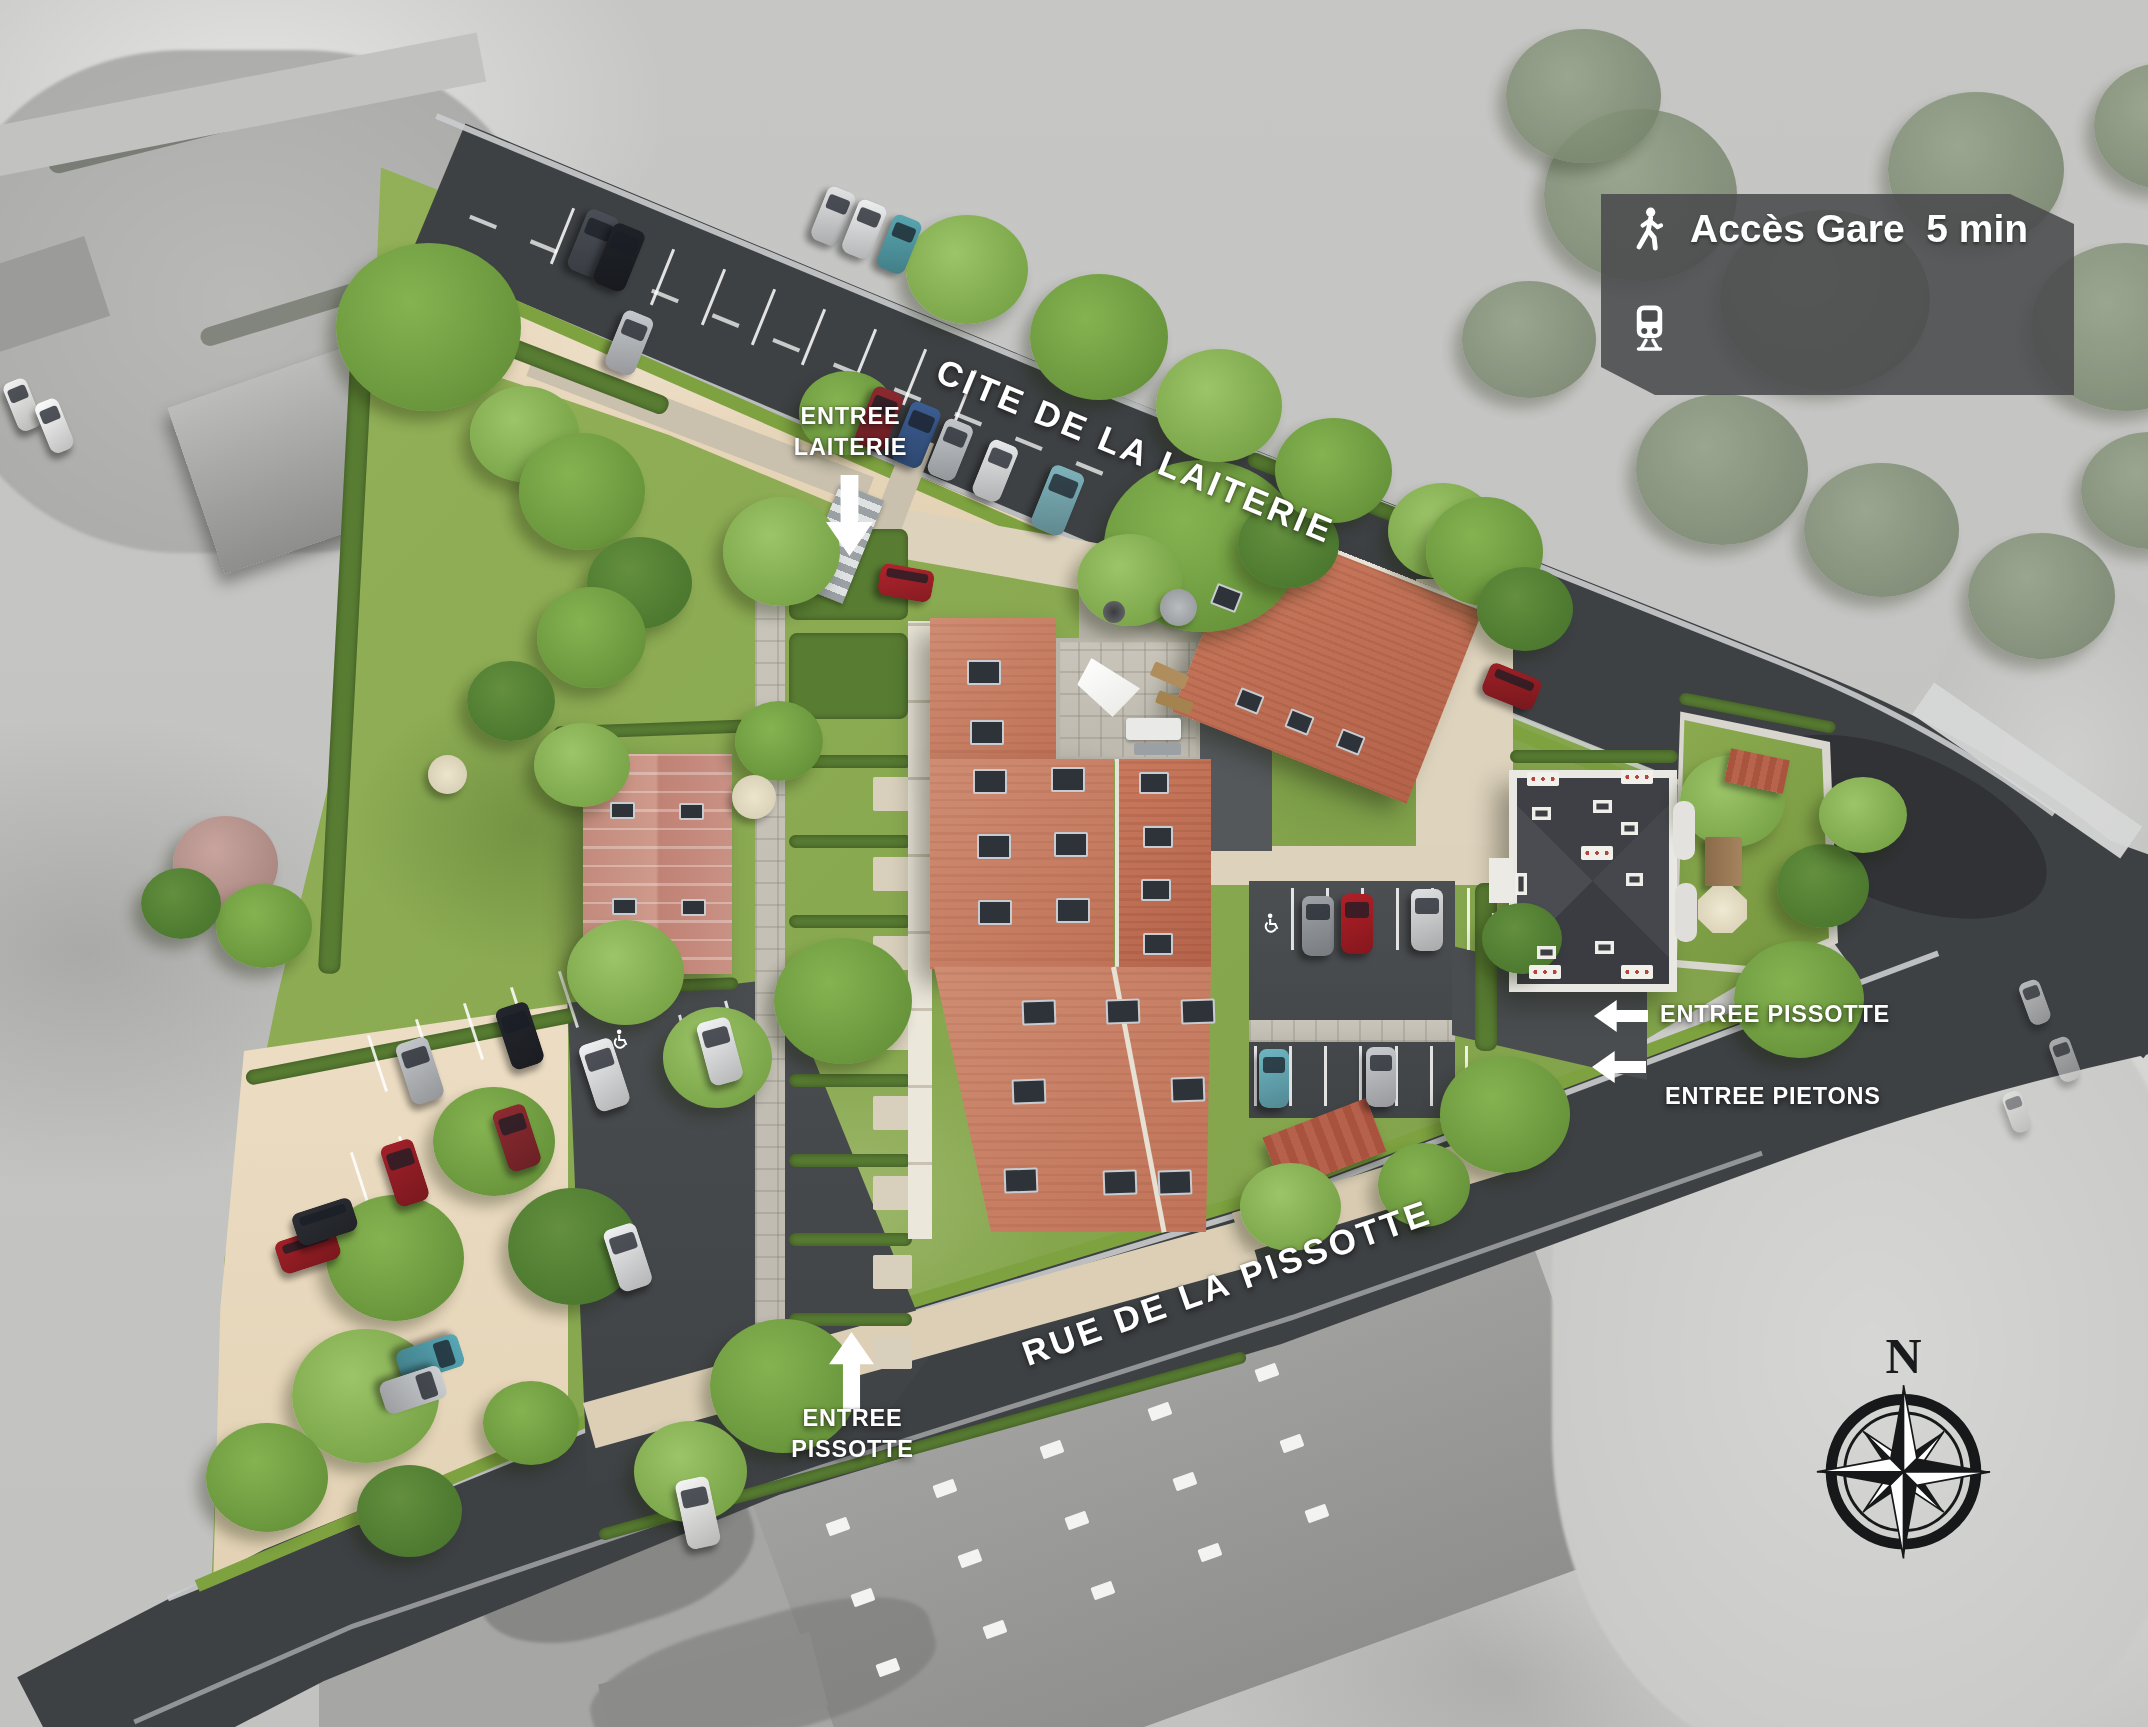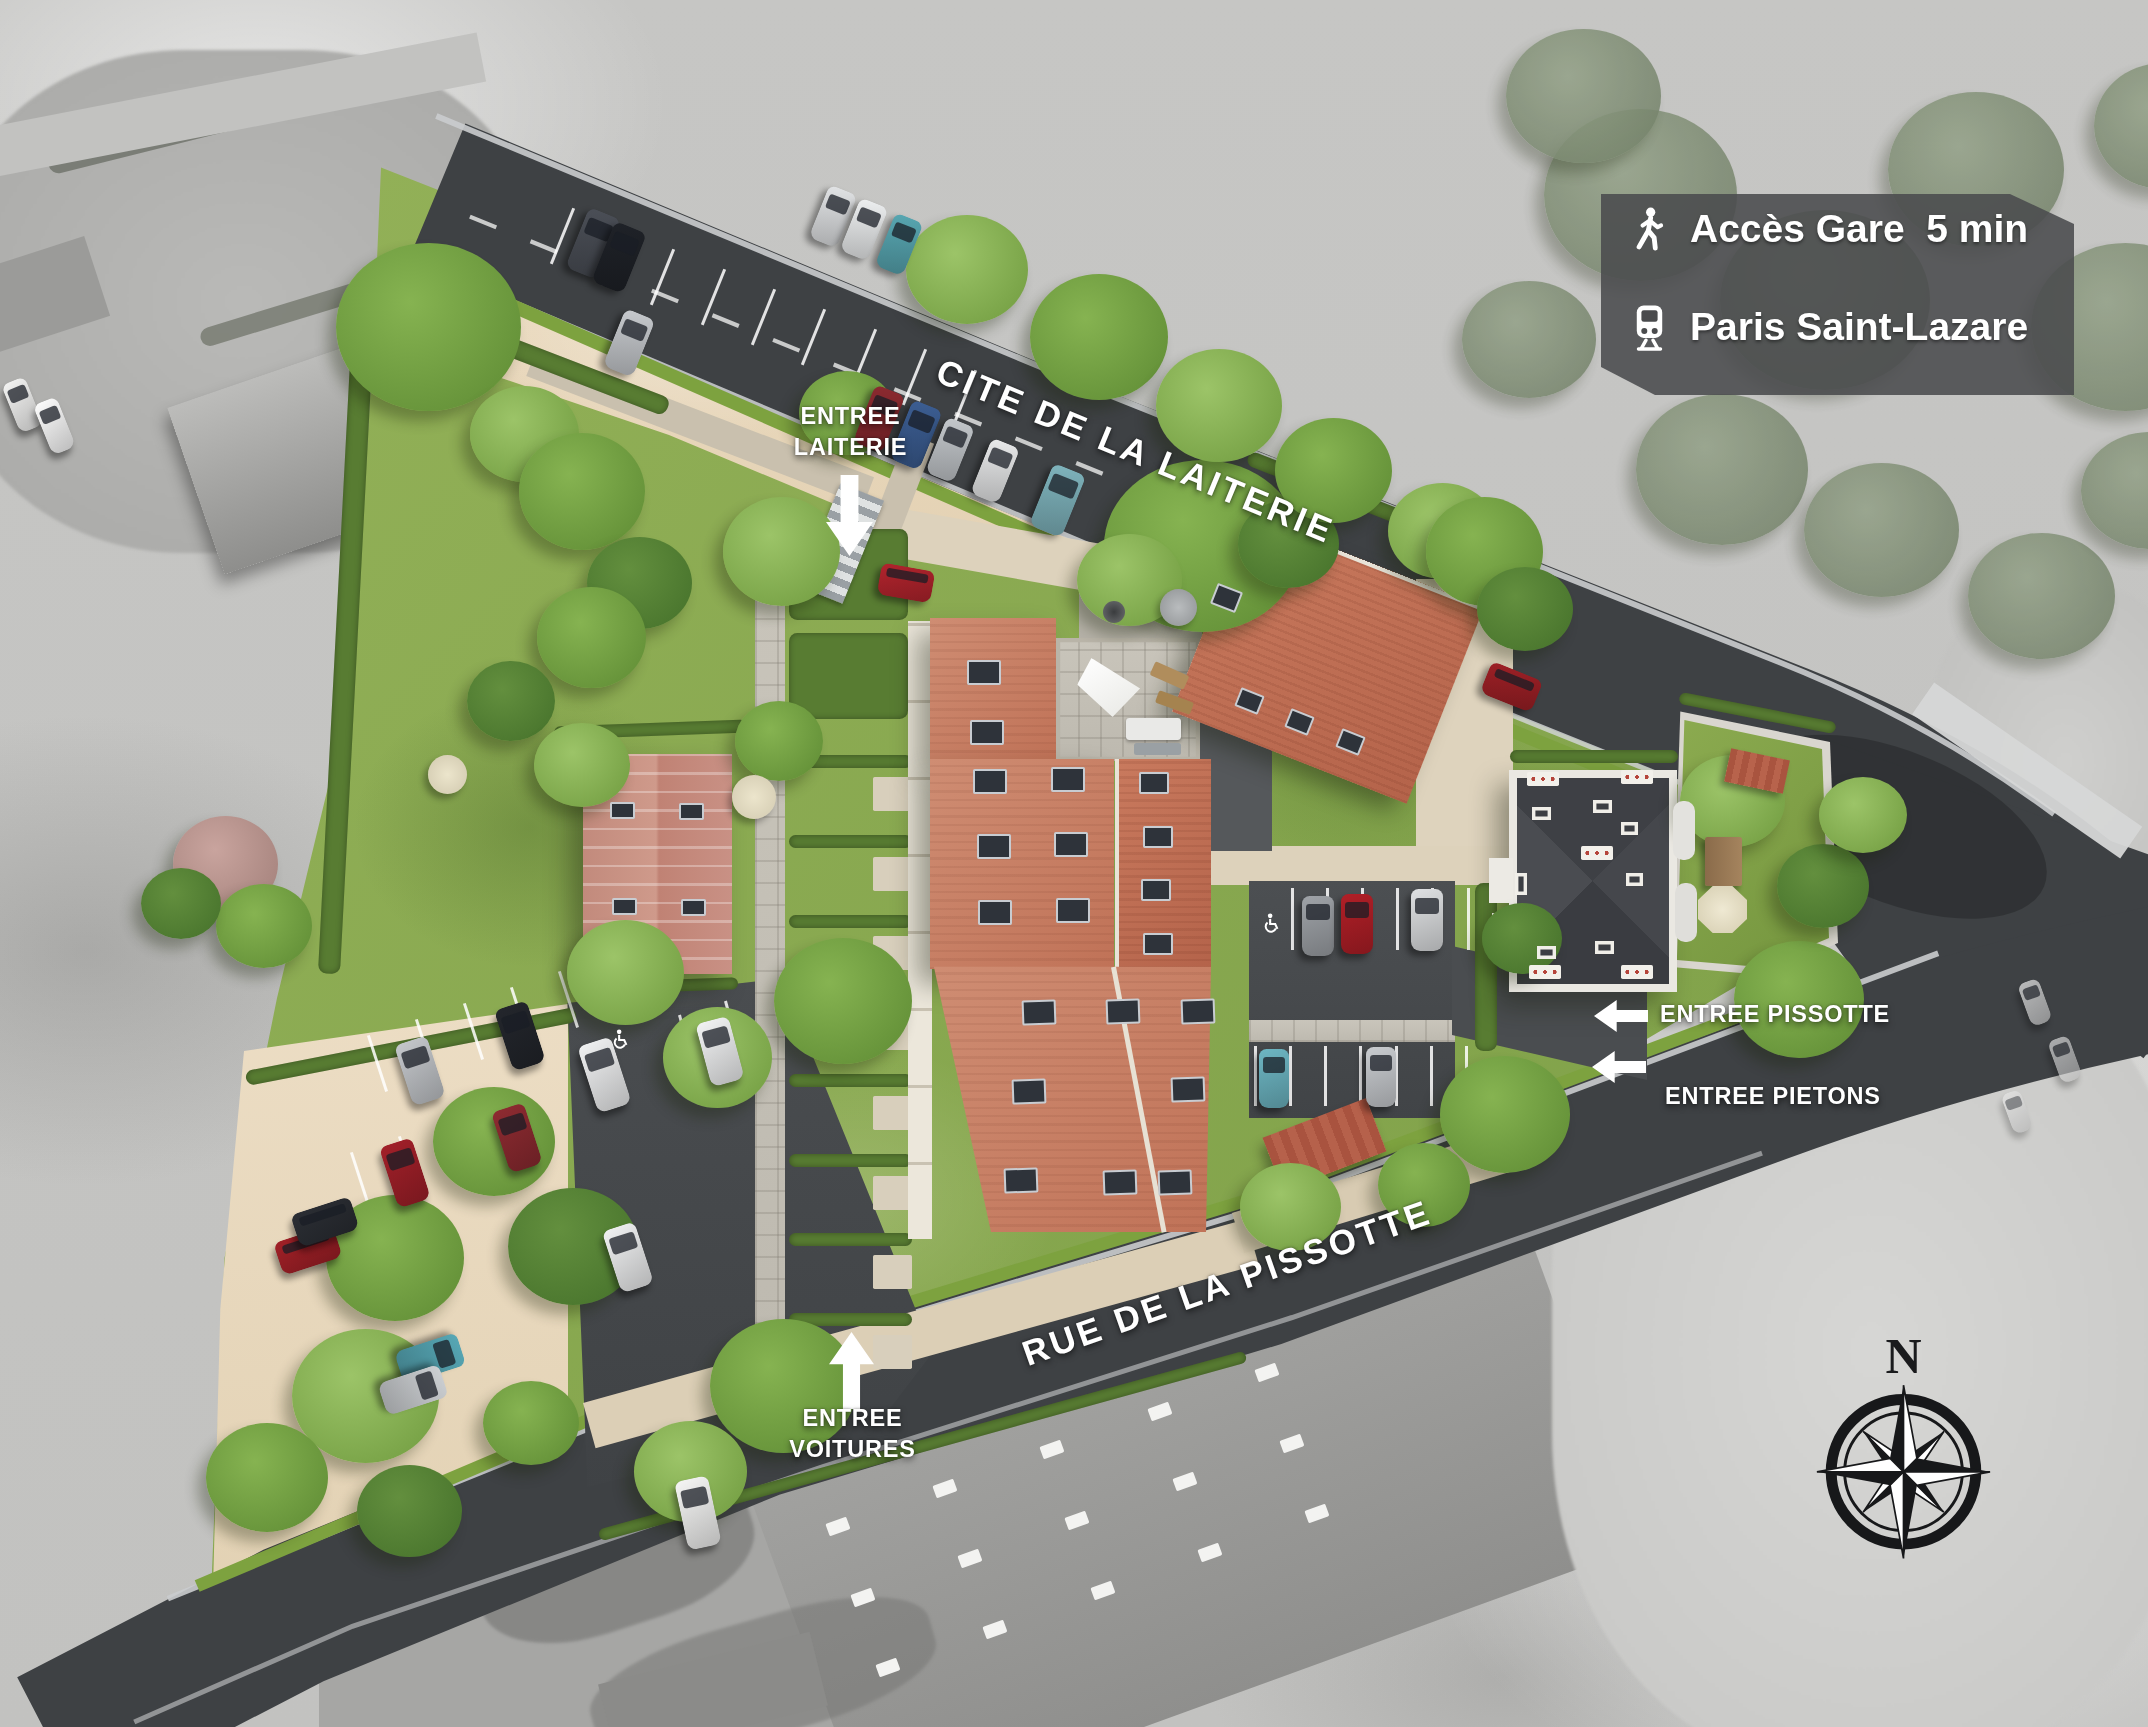--- a/index.html
+++ b/index.html
@@ -201,21 +201,21 @@
   <div class="abs blockarrow arrow-down" style="left:826px;top:475px;width:47px;height:81px;"></div>
 
   <div class="abs blockarrow arrow-left" style="left:1594px;top:1000px;width:54px;height:32px;"></div>
   <div class="abs maplabel entr" style="left:1660px;top:999px;">ENTREE PISSOTTE</div>
   <div class="abs blockarrow arrow-left" style="left:1592px;top:1051px;width:54px;height:32px;"></div>
   <div class="abs maplabel entr" style="left:1665px;top:1051px;margin-top:30px;">ENTREE PIETONS</div>
 
   <div class="abs blockarrow arrow-up" style="left:829px;top:1332px;width:45px;height:77px;"></div>
   <div class="abs maplabel entr" style="left:760px;top:1403px;width:185px;">
     <span>ENTREE</span><br>
-    <span>VOITURES</span>
+    <span>PISSOTTE</span>
   </div>
 
   <div class="abs" id="infopanel">
     <div class="inforow" style="top:8px;">
       <svg width="37" height="49" viewBox="0 0 32 40">
         <circle cx="17" cy="5" r="4" fill="#fff"></circle>
         <path d="M17 10 L15 21 L20 27 L21 36" stroke="#fff" stroke-width="4.2" fill="none" stroke-linecap="round" stroke-linejoin="round"></path>
         <path d="M15 21 L11 28 L7 35" stroke="#fff" stroke-width="4.2" fill="none" stroke-linecap="round" stroke-linejoin="round"></path>
         <path d="M16.5 12.5 L23 18 L26 16.5" stroke="#fff" stroke-width="3.6" fill="none" stroke-linecap="round" stroke-linejoin="round"></path>
         <path d="M16 12.5 L10 16.5" stroke="#fff" stroke-width="3.6" fill="none" stroke-linecap="round"></path>
@@ -223,21 +223,20 @@
       <span class="infotext">Accès Gare  5 min</span>
     </div>
     <div class="inforow" style="top:106px;">
       <svg width="37" height="49" viewBox="0 0 32 40">
         <rect x="5" y="1" width="22" height="28" rx="6" fill="#fff"></rect>
         <rect x="9" y="5" width="14" height="10" rx="2" fill="#4a4b4d"></rect>
         <circle cx="11.5" cy="23" r="2.6" fill="#4a4b4d"></circle>
           <circle cx="20.5" cy="23" r="2.6" fill="#4a4b4d"></circle>
         <path d="M9 38 L13 31 M23 38 L19 31 M6.5 38.5 H25.5" stroke="#fff" stroke-width="3" stroke-linecap="round"></path>
       </svg>
-      <span class="infotext">Paris Saint-Lazare</span>
     </div>
   </div>
 
   <div class="abs" style="left:1811px;top:1327px;width:185px;height:243px;z-index:11;">
     <div style="position:absolute;left:0;top:0;width:185px;text-align:center;font-family:'Liberation Serif',serif;font-weight:bold;font-size:50px;color:#1a1b1d;">N</div>
     <svg style="position:absolute;left:0;top:49px;" width="185" height="195" viewBox="0 0 220 232">
       <g transform="translate(0,0)">
         <circle cx="110" cy="114" r="86" fill="none" stroke="#17181a" stroke-width="13"></circle>
         <circle cx="110" cy="114" r="70" fill="none" stroke="#17181a" stroke-width="3.5"></circle>
 

